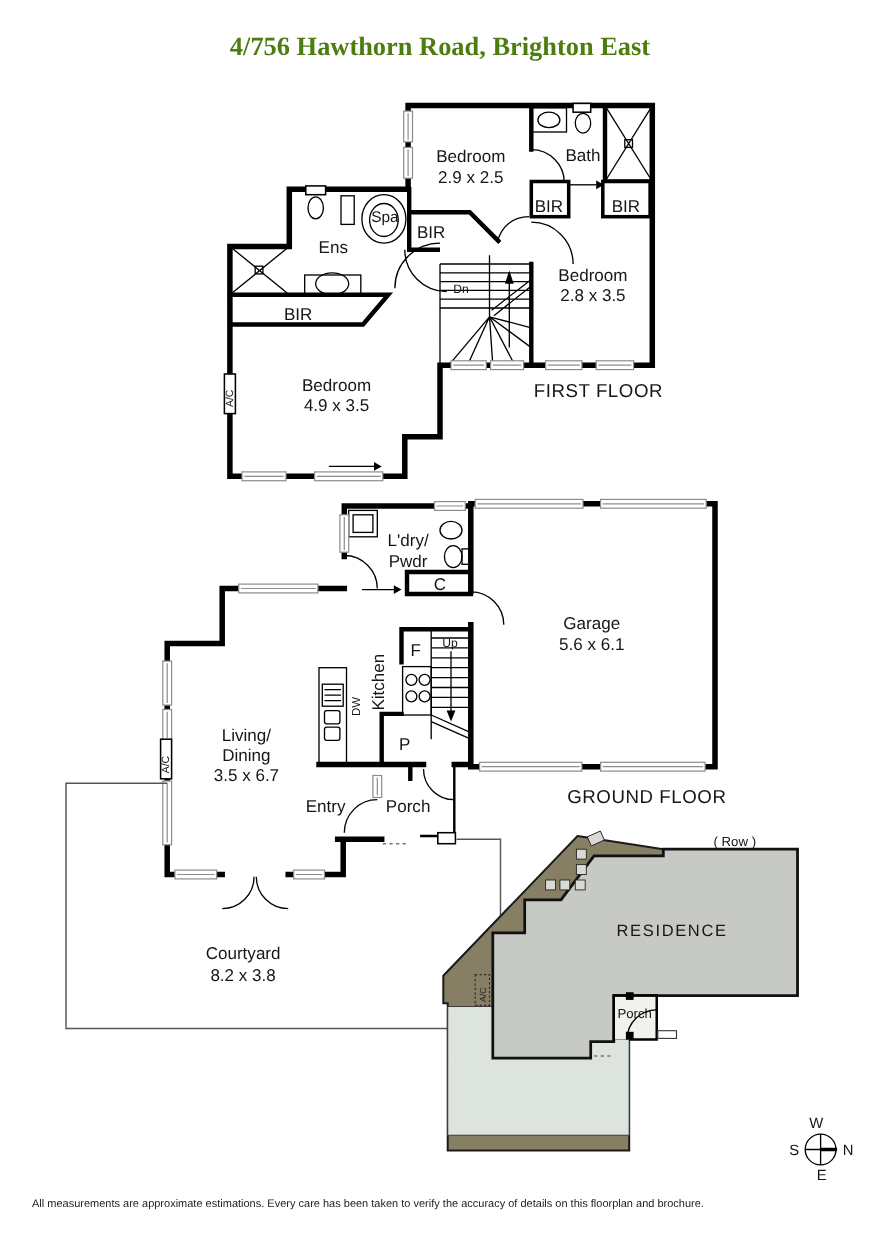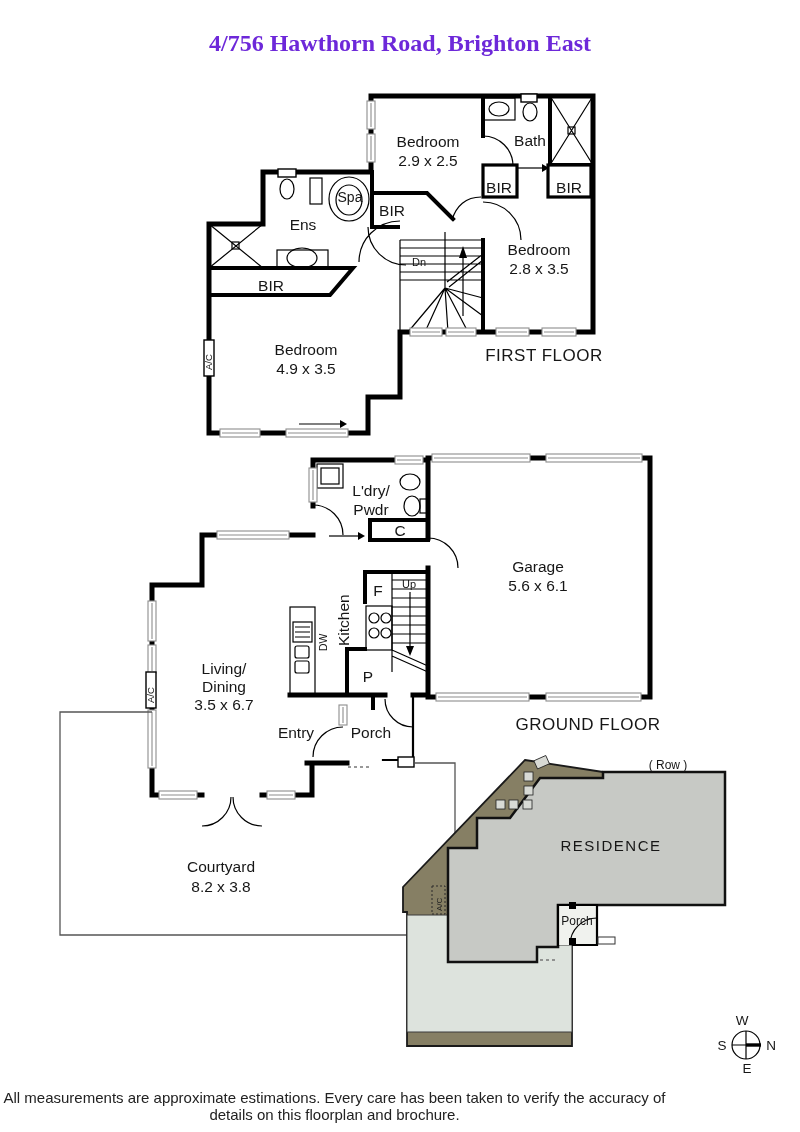--- a/index.html
+++ b/index.html
@@ -1,21 +1,21 @@
 <!DOCTYPE html>
 <html><head>
 <meta charset="utf-8">
 <style>
   html,body{margin:0;padding:0;background:#fff;}
   body{width:800px;height:1132px;position:relative;overflow:hidden;
        font-family:"Liberation Sans",sans-serif;}
   .title{position:absolute;top:30px;left:0;width:800px;text-align:center;
-         font-family:"Liberation Serif",serif;font-weight:700;font-size:24px;color:#6d28d9;}
+         font-family:"Liberation Serif",serif;font-weight:700;font-size:24px;color:#4d7c0f;}
   .disclaimer{position:absolute;top:1089px;left:0;width:669px;text-align:center;
-              font-size:15px;color:#222;}
+              font-size:10px;color:#222;}
   svg{position:absolute;top:0;left:0;}
   .w5{stroke:#000;stroke-width:5;fill:none;stroke-linecap:square;stroke-linejoin:miter;}
   .w4{stroke:#000;stroke-width:4;fill:none;stroke-linecap:square;}
   .w3{stroke:#000;stroke-width:3.2;fill:#fff;stroke-linejoin:miter;}
   .w2{stroke:#000;stroke-width:2.2;fill:none;stroke-linecap:square;}
   .tn{stroke:#000;stroke-width:1.2;fill:none;}
   .tg{stroke:#8d8d8d;stroke-width:1.1;fill:none;}
   .win{fill:#fff;stroke:#8d8d8d;stroke-width:1.1;}
   .whitebox{fill:#fff;stroke:#000;stroke-width:1.4;}
   .dash{stroke:#777;stroke-width:1.3;fill:none;stroke-dasharray:3 3;}

